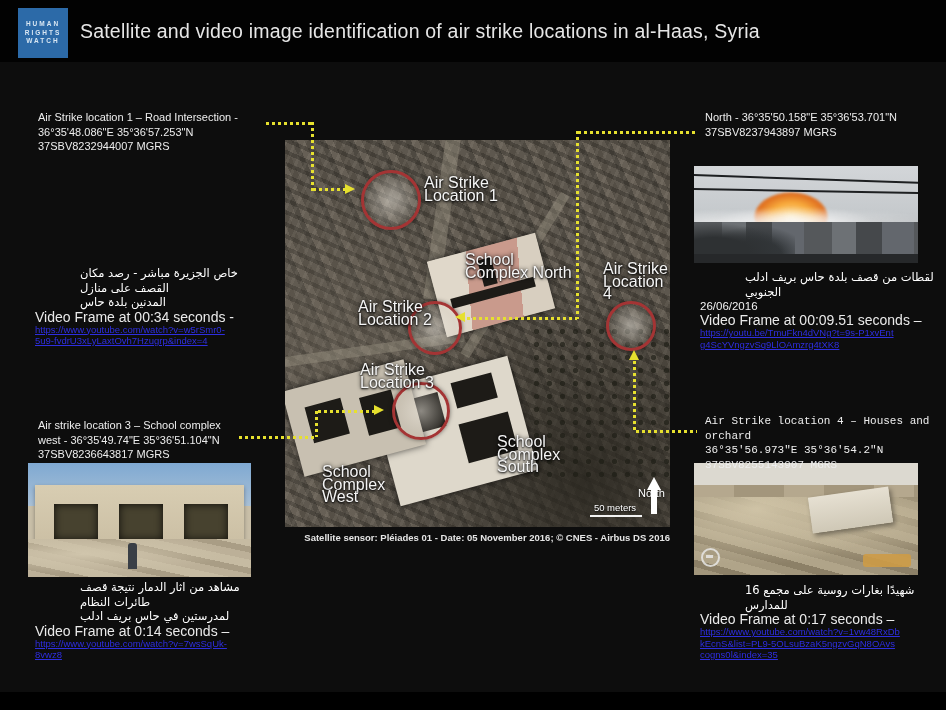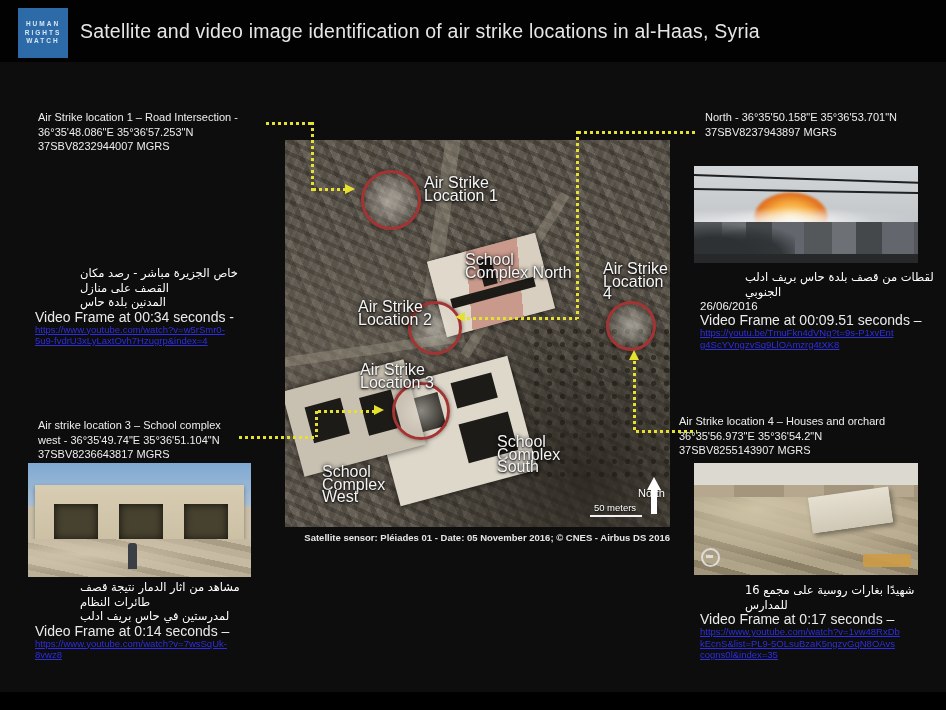--- a/index.html
+++ b/index.html
@@ -18,21 +18,21 @@
   .hline{font-size:11px;line-height:14.5px;color:#ededed;}
   .sub{position:absolute;z-index:4;}
   .ar{font-size:11.5px;line-height:14.5px;color:#fff;font-family:"DejaVu Sans",sans-serif;margin-left:45px;}
   .vf{font-size:14px;line-height:14px;color:#eaeaea;}
   .dateline{font-size:11.5px;line-height:14px;color:#f2f2f2;}
   .lnk{display:block;font-size:9.5px;line-height:11.5px;color:var(--link-blue,#2e2ee0);
        text-decoration:underline;white-space:nowrap;overflow:hidden;cursor:pointer;}
   .tb1{left:38px;top:110px;width:258px;}
   .tb2{left:705px;top:110px;width:238px;}
   .tb3{left:38px;top:418px;width:252px;}
-  .tb4{left:679px;top:414px;width:238px;}
+  .tb4{left:705px;top:414px;width:238px;font-family:Liberation Mono, monospace;}
   .sub1{left:35px;top:266px;width:238px;}
   .sub2{left:700px;top:270px;width:242px;}
   .sub3{left:35px;top:580px;width:242px;}
   .sub4{left:700px;top:583px;width:242px;}
   
   .map{position:absolute;left:285px;top:140px;width:385px;height:387px;z-index:2;overflow:hidden;
     background:
       radial-gradient(circle at 78% 88%, rgba(40,37,30,.85), transparent 45%),
       radial-gradient(circle at 12% 58%, rgba(118,110,97,.35), transparent 42%),
       repeating-linear-gradient(24deg, rgba(22,20,16,.28) 0 4px, transparent 4px 11px),

